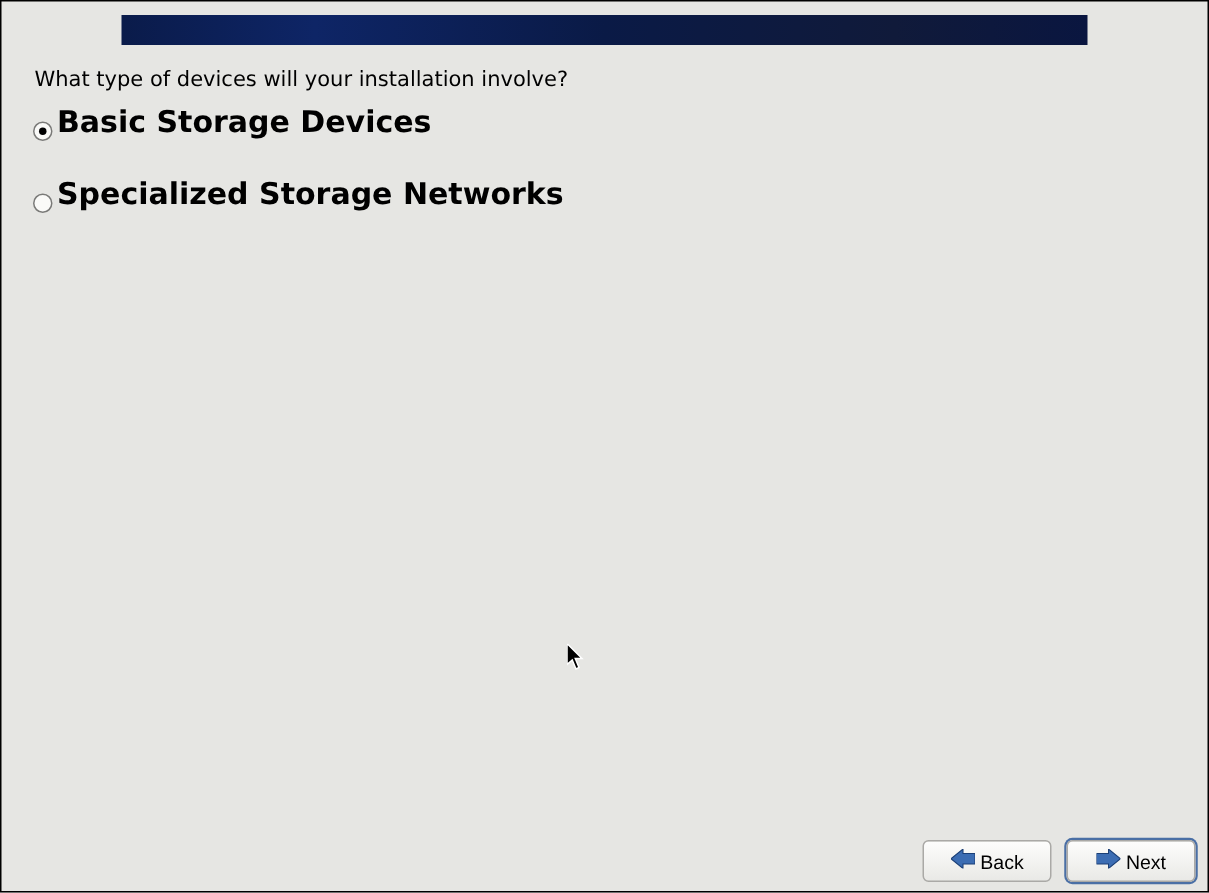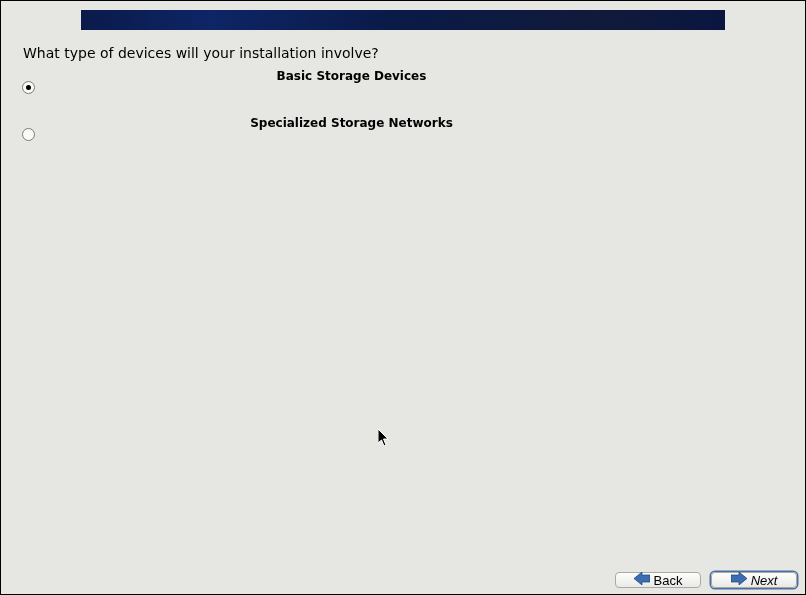--- a/index.html
+++ b/index.html
@@ -54,53 +54,51 @@
   .radio.selected::after {
     content: "";
     width: 5px; height: 5px;
     background: #000;
     border-radius: 50%;
     display: block;
   }
   .option-text { flex: 1; }
   .option-title {
     font-weight: bold;
-    font-size: 12px;
+    font-size: 20px;
     margin-bottom: 2px;
-    text-align: center;
   }
   .option-desc {
     font-size: 11px;
     line-height: 1.35;
     color: #1a1a1a;
   }
   .button-bar {
     position: absolute;
     bottom: 6px;
     right: 8px;
     display: flex;
     gap: 10px;
   }
   .btn {
     min-width: 86px;
-    height: 16px;
+    height: 28px;
     padding: 0 12px;
     border: 1px solid #aaa9a6;
     border-radius: 4px;
     background: linear-gradient(#fdfdfc, #e9e9e6);
     font-size: 13px;
     display: inline-flex;
     align-items: center;
     justify-content: center;
     gap: 4px;
     cursor: pointer;
   }
   .btn.primary {
     box-shadow: 0 0 0 1.5px #4a6fa5;
-    font-style: italic;
   }
   .arrow-left, .arrow-right {
     display: inline-block;
   }
   .cursor {
     position: absolute;
     left: 377px;
     top: 428px;
     pointer-events: none;
   }

